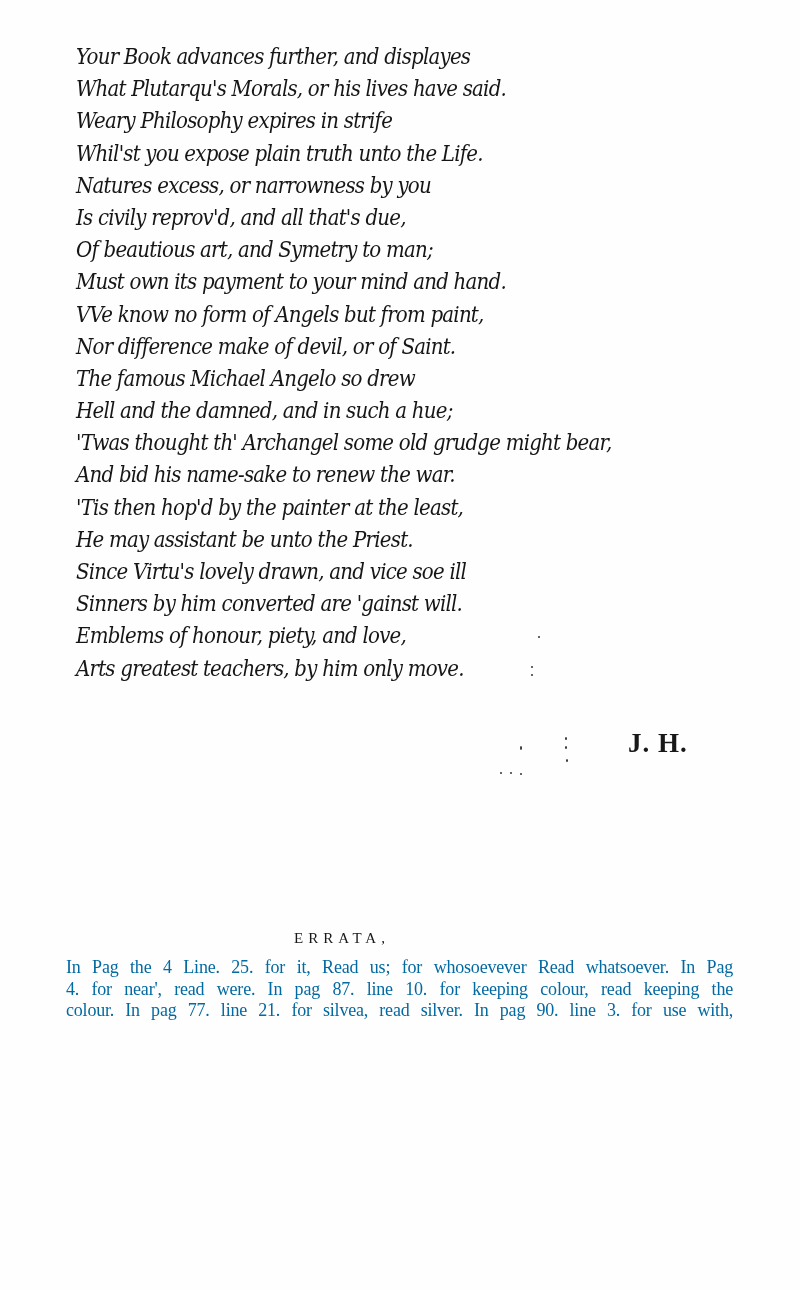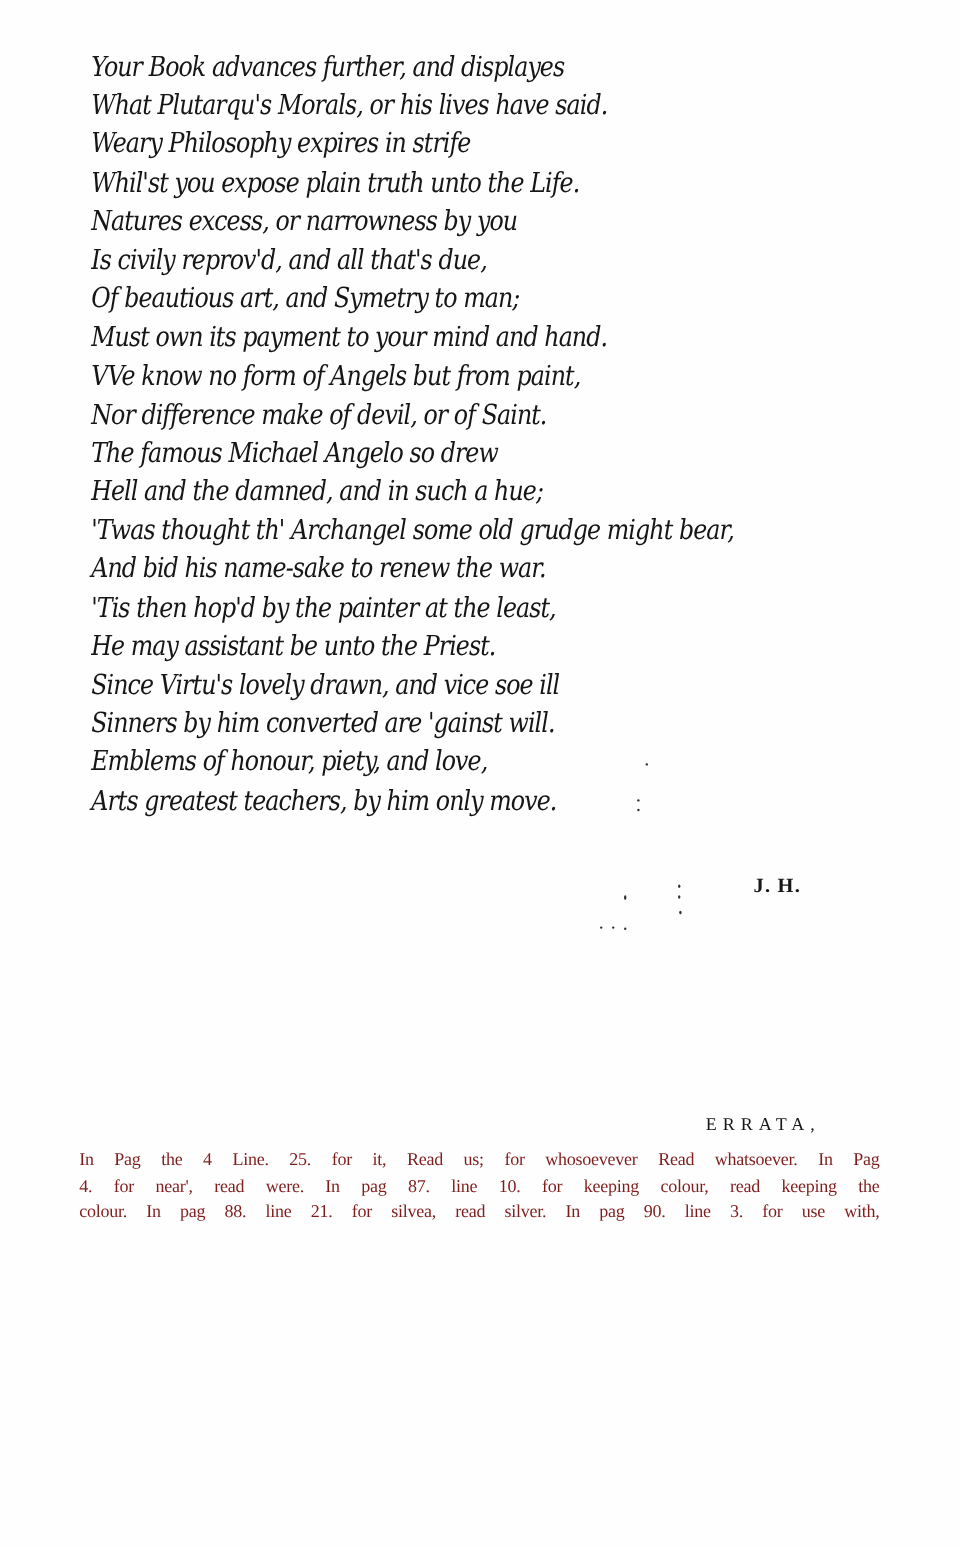--- a/index.html
+++ b/index.html
@@ -14,32 +14,32 @@
     height: 32.2px;
     white-space: nowrap;
     letter-spacing: -0.9px;
     transform: scaleX(0.86);
     transform-origin: left center;
     color: #161616;
   }
   .signature {
     position: absolute; left: 628px; top: 728px;
     font-family: "Liberation Serif", "DejaVu Serif", serif;
-    font-weight: bold; font-size: 17px; letter-spacing: 1px; color: #181818;
+    font-weight: bold; font-size: 27px; letter-spacing: 1px; color: #181818;
   }
   .speck { position: absolute; background: #333; border-radius: 50%; }
   .errata-heading {
-    position: absolute; left: 0; width: 684px; top: 930px; text-align: right;
+    position: absolute; left: 0; width: 684px; top: 930px; text-align: center;
     font-family: "Liberation Serif", "DejaVu Serif", serif;
     font-size: 15px; letter-spacing: 5px; color: #181818;
   }
   .errata-text {
     position: absolute; left: 66px; top: 957px; width: 667px;
     font-family: "Liberation Serif", "DejaVu Serif", serif;
-    font-size: 15px; line-height: 21.5px; text-align: justify; color: #7f1d1d;
+    font-size: 18px; line-height: 21.5px; text-align: justify; color: #0369a1;
     letter-spacing: -0.2px;
   }
   .errata-text span.line { display: block; text-align: justify; text-align-last: justify; white-space: nowrap; }
   .errata-text span.line.last { text-align-last: left; }
 </style>
 </head>
 <body>
 
 <div class="page">
 
@@ -77,16 +77,16 @@
   <div class="speck" style="left:531px;top:666px;width:2px;height:2px;"></div>
   <div class="speck" style="left:531px;top:674px;width:2px;height:2px;"></div>
 
   <div class="signature">J. H.</div>
 
   <div class="errata-heading">ERRATA,</div>
 
   <div class="errata-text">
     <span class="line">In Pag the 4 Line.  25.  for it,  Read us;  for whosoevever Read whatsoever.  In Pag</span>
     <span class="line">4.  for near',  read were.  In pag 87.  line 10.  for keeping colour,  read keeping the</span>
-    <span class="line">colour.  In pag 88.  line 21.  for silvea,  read silver.  In pag 90.  line 3.  for use with,</span>
+    <span class="line">colour.  In pag 77.  line 21.  for silvea,  read silver.  In pag 90.  line 3.  for use with,</span>
   </div>
 
 </div>
 
 </body></html>

